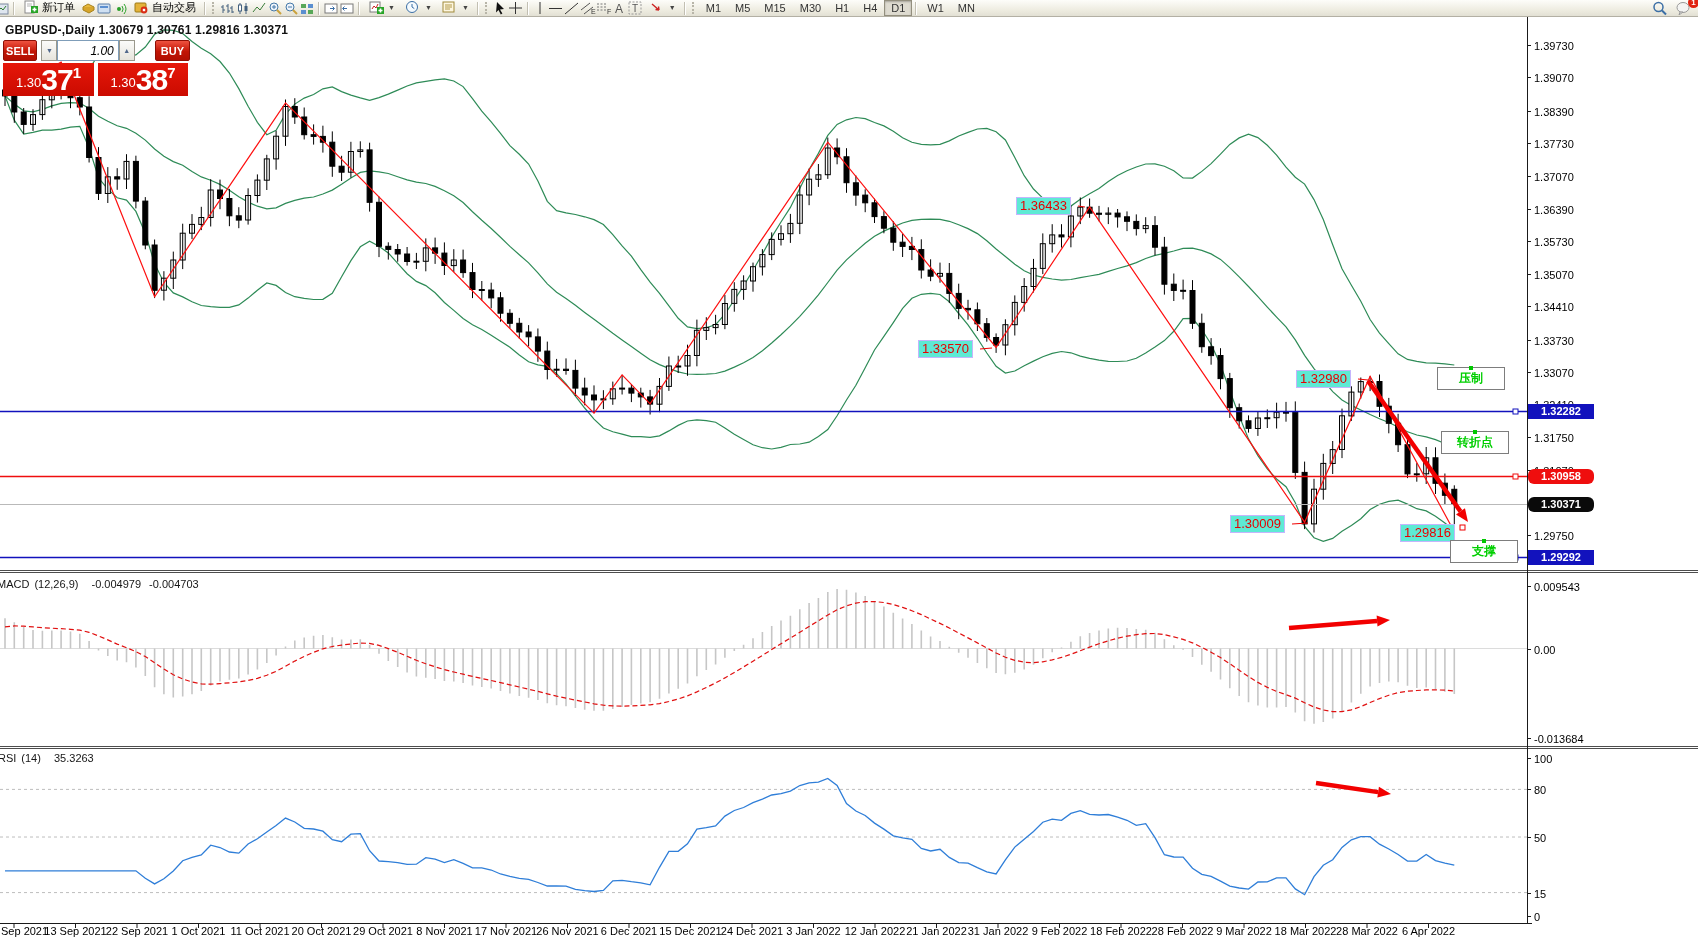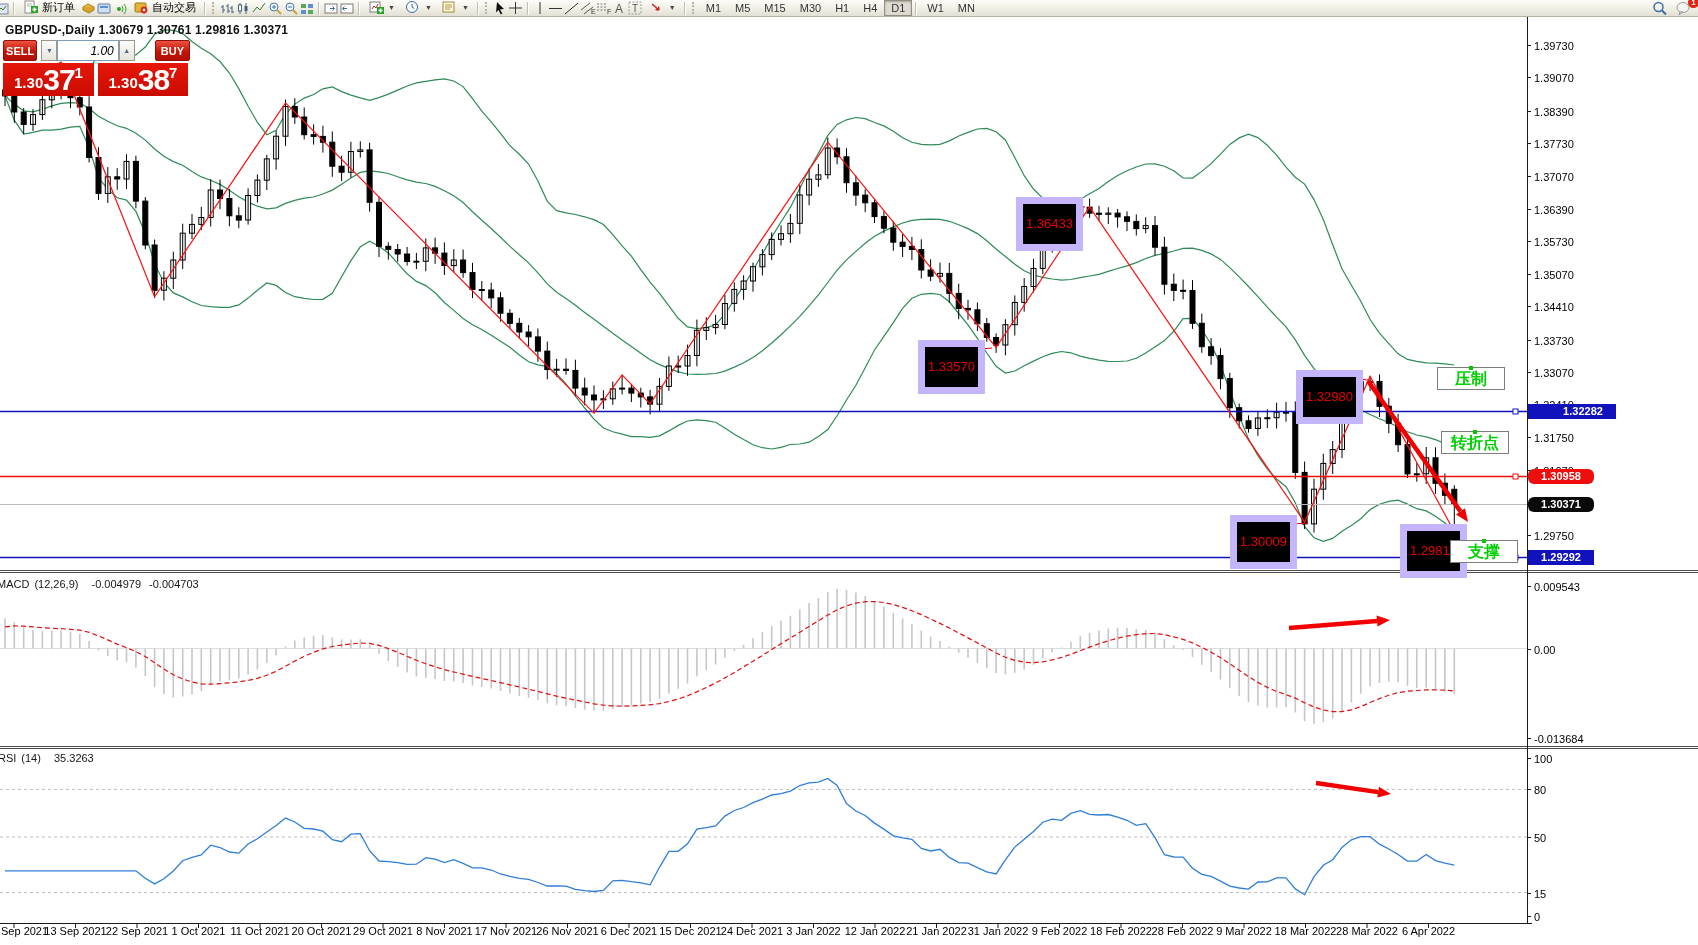--- a/index.html
+++ b/index.html
@@ -38,29 +38,29 @@
   .buy-btn{width:40px;margin-left:20px;}
   .spin{width:17px;background:linear-gradient(#fbfbfa,#e6e4dc);border:1px solid #9a988d;color:#51688b;
     font-size:7px;display:flex;align-items:center;justify-content:center;}
   .vol{width:62px;border:1px solid #7f9db9;background:#fff;font-size:12px;color:#000;text-align:right;
     padding:0 4px;display:flex;align-items:center;justify-content:flex-end;font-style:italic;}
   .trade-row2{display:flex;margin-top:2px;height:33px;}
   .tile{background:linear-gradient(#e6170a,#cb0b00);color:#fff;display:flex;align-items:flex-end;
     justify-content:center;padding-bottom:1px;}
   .tile-l{width:91px;}
   .tile-r{width:90px;margin-left:4px;}
-  .tile .small{font-size:15px;font-weight:bold;line-height:24px;}
+  .tile .small{font-size:13px;font-weight:normal;line-height:24px;}
   .tile .big{font-size:30px;font-weight:bold;line-height:30px;letter-spacing:-1px;}
   .tile .sup{font-size:15px;font-weight:bold;line-height:15px;align-self:flex-start;margin-top:2px;}
 
   
-  .callout{position:absolute;border:7px solid #c4b5fd;color:#e80000;background:#000000;
-    font-size:13px;padding:12px 3px;line-height:16px;z-index:5;white-space:nowrap;}
+  .callout{position:absolute;border:1px solid #c4b5fd;color:#e80000;background:#5eead4;
+    font-size:13px;padding:0 3px;line-height:16px;z-index:5;white-space:nowrap;}
   .glabel{position:absolute;border:1px solid #7d7d7d;background:#fff;color:#00cf00;font-weight:bold;
-    font-size:16px;line-height:21px;text-align:center;min-width:52px;padding:0 7px;z-index:5;white-space:nowrap;}
+    font-size:12px;line-height:21px;text-align:center;min-width:52px;padding:0 7px;z-index:5;white-space:nowrap;}
   .glabel .anchor-dot{position:absolute;left:50%;top:-2px;width:4px;height:4px;margin-left:-2px;background:#00c800;}
   .axis-badge{position:absolute;left:1528px;width:66px;height:15px;color:#fff;font-size:11px;font-weight:bold;
     line-height:15px;text-align:center;z-index:7;}
 </style>
 </head>
 <body>
 
 <div class="toolbar">
   <span class="tb-ic clipped">
     <svg width="14" height="13">
@@ -626,21 +626,21 @@
 <div class="callout" id="co0" style="left: 1016px; top: 197px;">1.36433</div>
 <div class="callout" id="co1" style="left: 918px; top: 340px;">1.33570</div>
 <div class="callout" id="co2" style="left: 1296px; top: 370px;">1.32980</div>
 <div class="callout" id="co3" style="left: 1230px; top: 515px;">1.30009</div>
 <div class="callout" id="co4" style="left: 1400px; top: 524px; text-align: center;">1.29816</div>
 
 <div class="glabel" id="gl0" style="left: 1437px; top: 367px;"><span class="anchor-dot"></span><span>压制</span></div>
 <div class="glabel" id="gl1" style="left: 1441px; top: 431px;"><span class="anchor-dot"></span><span>转折点</span></div>
 <div class="glabel" id="gl2" style="left: 1450px; top: 540px;"><span class="anchor-dot"></span><span>支撑</span></div>
 
-<div class="axis-badge" id="bdg0" style="top: 404px; background: rgb(18, 18, 189); padding-left: 22px;">1.32282</div>
+<div class="axis-badge" id="bdg0" style="top: 404px; background: rgb(18, 18, 189);">1.32282</div>
 <div class="axis-badge" id="bdg1" style="top: 469px; background: rgb(239, 14, 14); border-radius: 6px;">1.30958</div>
 <div class="axis-badge" id="bdg2" style="top: 550px; background: rgb(18, 18, 189);">1.29292</div>
 <div class="axis-badge" id="bdgC" style="top: 497px; background: rgb(10, 10, 10); border-radius: 6px;">1.30371</div>
 
 <div class="ind-label" style="left:-3px;top:578px;">
   <span><span>MACD</span><span>(12,26,9)</span></span>
   <span>-0.004979</span>
   <span>-0.004703</span>
 </div>
 <div class="ind-label" style="left:-2px;top:752px;">

